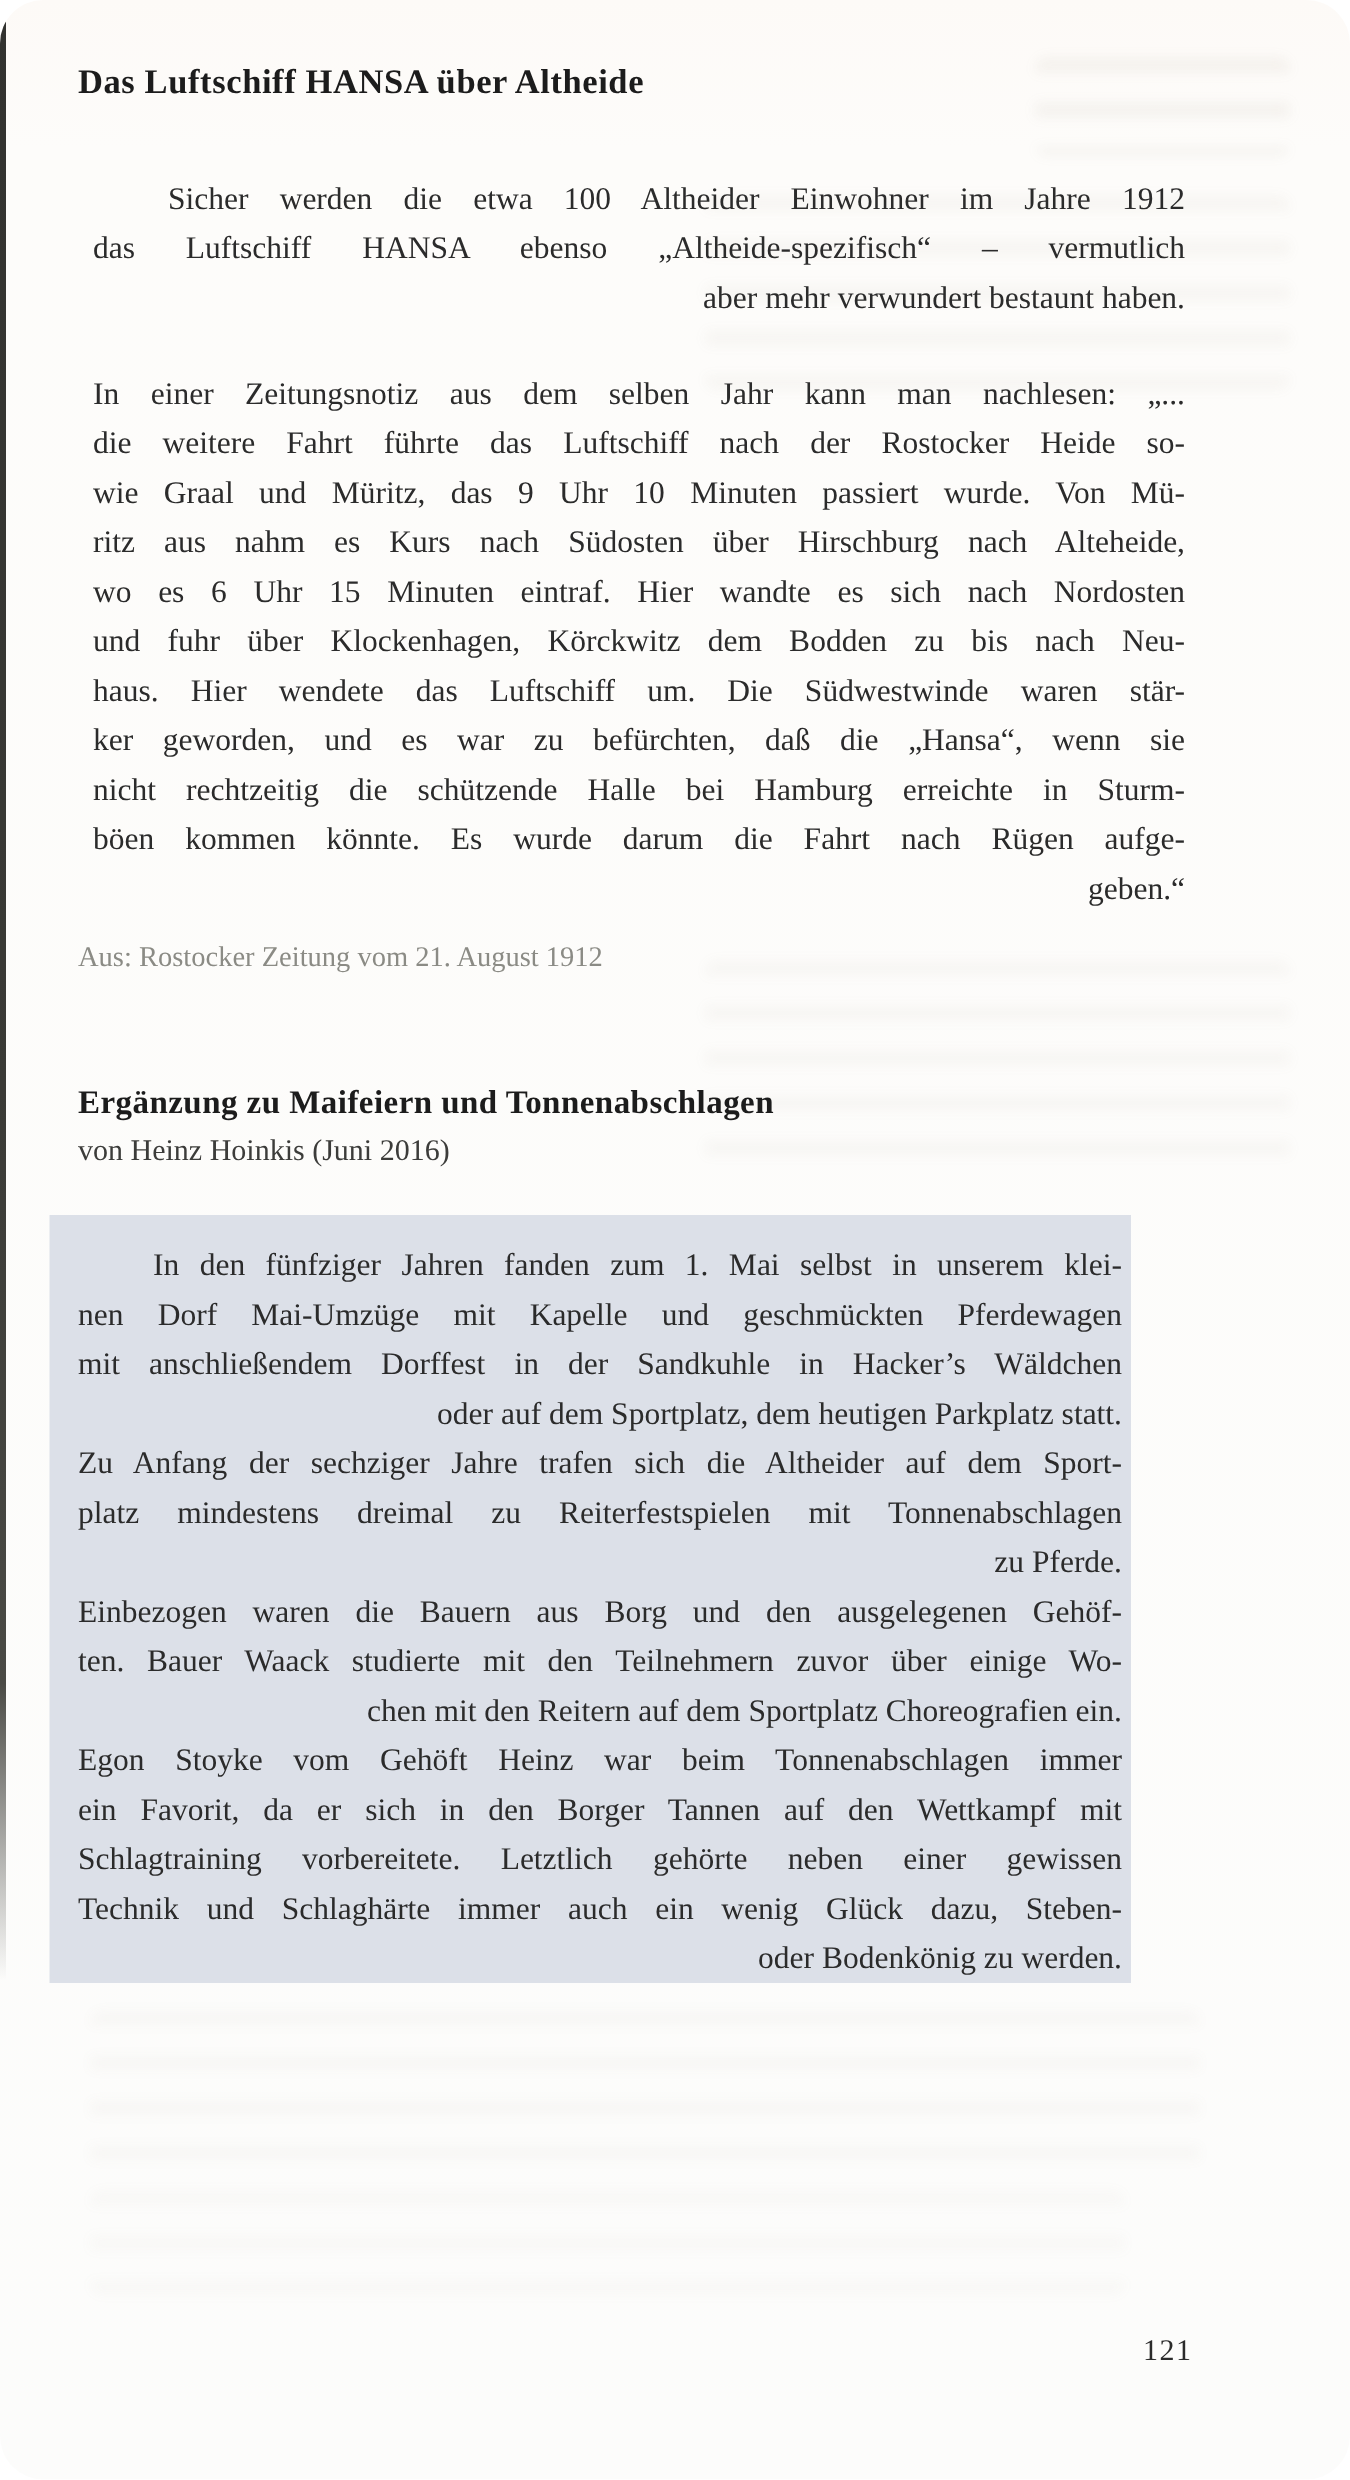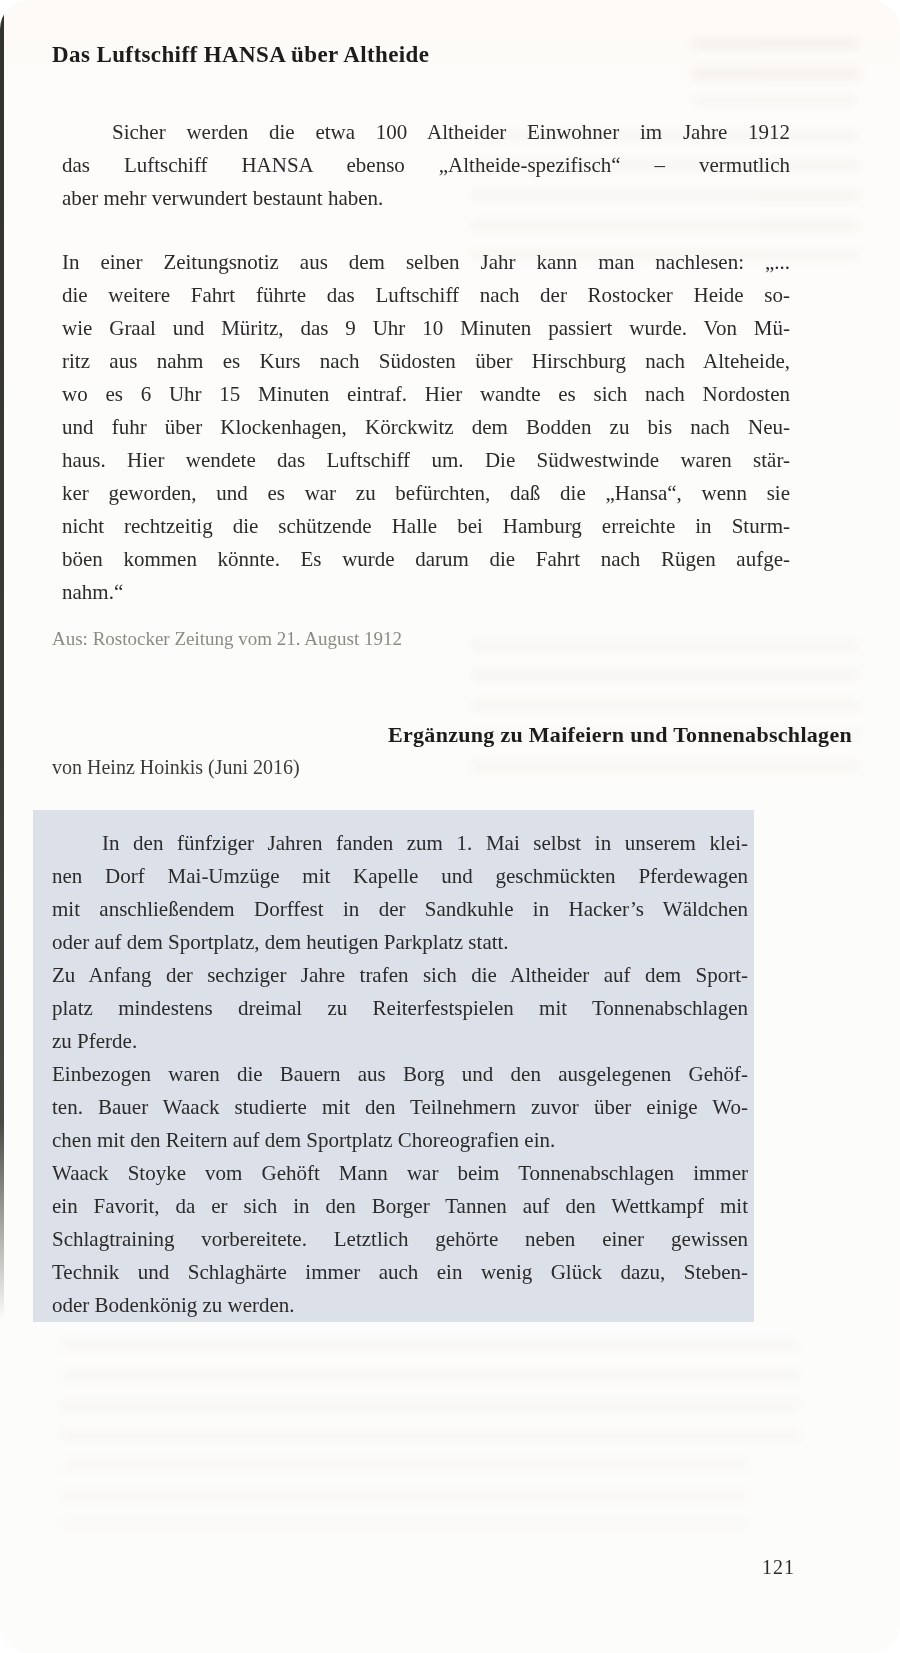--- a/index.html
+++ b/index.html
@@ -37,33 +37,32 @@
   }
   .body1 {
     position: absolute; left: 52px; top: 106px; width: 748px;
     font-size: 21px;
   }
   .body1 .para { margin: 10px; }
   .body1 .para + .para { margin-top: 31px; }
 
   .line { height: 33px; line-height: 33px; overflow: hidden; text-align: justify; white-space: normal; }
   .line::after { content: ""; display: inline-block; width: 100%; height: 0; }
-  .line.last { text-align: left; }
+  .line.last { text-align: right; }
   .line.last::after { content: none; }
   .line.indent { text-indent: 50px; }
 
   .source {
     position: absolute; left: 52px; top: 628px; width: 748px;
     font-size: 19px; color: #8b8b85;
   }
   .title2 {
     position: absolute; left: 52px; top: 722px; width: 800px;
     font-size: 22px; font-weight: bold; letter-spacing: 0.3px; color: #1c1c1c;
     margin: 0;
-    text-align: right;
   }
   .byline {
     position: absolute; left: 52px; top: 756px; width: 748px;
     font-size: 20px; color: #3c3c3a;
   }
   .highlight {
     position: absolute; left: 33px; top: 810px; width: 721px;
     box-sizing: border-box;
     padding: 17px 6px 0 19px;
     height: 512px;
@@ -100,21 +99,21 @@
         <div class="line">In einer Zeitungsnotiz aus dem selben Jahr kann man nachlesen: „...</div>
         <div class="line">die weitere Fahrt führte das Luftschiff nach der Rostocker Heide so-</div>
         <div class="line">wie Graal und Müritz, das 9 Uhr 10 Minuten passiert wurde. Von Mü-</div>
         <div class="line">ritz aus nahm es Kurs nach Südosten über Hirschburg nach Alteheide,</div>
         <div class="line">wo es 6 Uhr 15 Minuten eintraf. Hier wandte es sich nach Nordosten</div>
         <div class="line">und fuhr über Klockenhagen, Körckwitz dem Bodden zu bis nach Neu-</div>
         <div class="line">haus. Hier wendete das Luftschiff um. Die Südwestwinde waren stär-</div>
         <div class="line">ker geworden, und es war zu befürchten, daß die „Hansa“, wenn sie</div>
         <div class="line">nicht rechtzeitig die schützende Halle bei Hamburg erreichte in Sturm-</div>
         <div class="line">böen kommen könnte. Es wurde darum die Fahrt nach Rügen aufge-</div>
-        <div class="line last">nahm.“</div>
+        <div class="line last">geben.“</div>
       </div>
     </div>
 
   <div class="source">Aus: Rostocker Zeitung vom 21. August 1912</div>
 
   <h2 class="title2">Ergänzung zu Maifeiern und Tonnenabschlagen</h2>
 
   <div class="byline">von Heinz Hoinkis (Juni 2016)</div>
 
   <div class="highlight" style="background: rgb(220, 224, 232);">
@@ -128,21 +127,21 @@
         <div class="line">Zu Anfang der sechziger Jahre trafen sich die Altheider auf dem Sport-</div>
         <div class="line">platz mindestens dreimal zu Reiterfestspielen mit Tonnenabschlagen</div>
         <div class="line last">zu Pferde.</div>
       </div>
       <div class="para">
         <div class="line">Einbezogen waren die Bauern aus Borg und den ausgelegenen Gehöf-</div>
         <div class="line">ten. Bauer Waack studierte mit den Teilnehmern zuvor über einige Wo-</div>
         <div class="line last">chen mit den Reitern auf dem Sportplatz Choreografien ein.</div>
       </div>
       <div class="para">
-        <div class="line">Waack Stoyke vom Gehöft Mann war beim Tonnenabschlagen immer</div>
+        <div class="line">Egon Stoyke vom Gehöft Heinz war beim Tonnenabschlagen immer</div>
         <div class="line">ein Favorit, da er sich in den Borger Tannen auf den Wettkampf mit</div>
         <div class="line">Schlagtraining vorbereitete. Letztlich gehörte neben einer gewissen</div>
         <div class="line">Technik und Schlaghärte immer auch ein wenig Glück dazu, Steben-</div>
         <div class="line last">oder Bodenkönig zu werden.</div>
       </div>
     </div>
 
   <div class="pagenum">121</div>
 
 </div>

